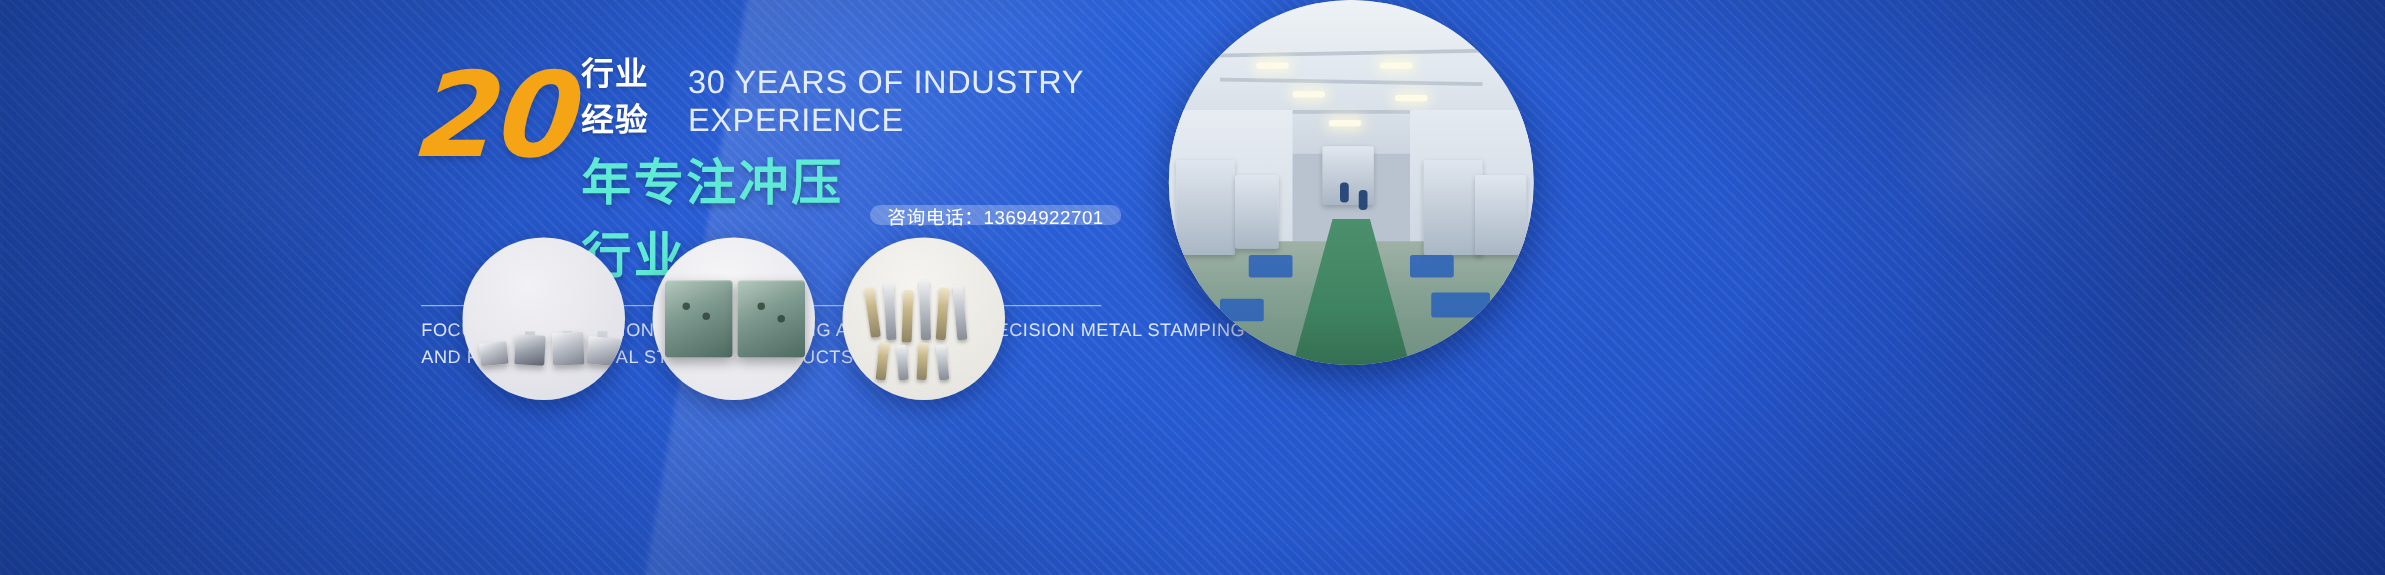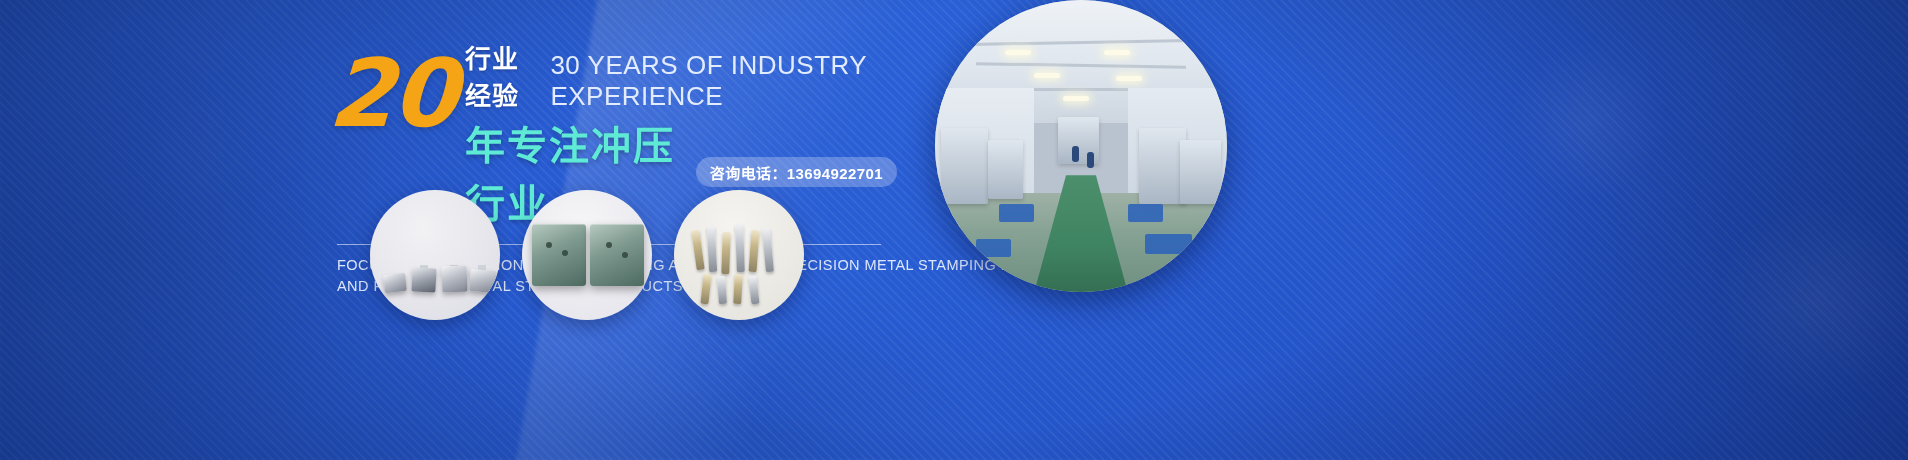--- a/index.html
+++ b/index.html
@@ -85,26 +85,25 @@
     font-weight:400;
   }
   .cn-big{
     font-size:40px;font-weight:700;color:#5eead4;letter-spacing:2px;
     display:inline-block;vertical-align:middle;
     text-shadow:0 2px 5px rgba(0,0,0,.28);
   }
   .phone-pill{
     display:inline-flex;align-items:center;justify-content:center;
     margin-left:14px;vertical-align:middle;
-    height:30px;padding:0 14px;
+    height:16px;padding:0 14px;
     border-radius:15px;
     background:rgba(255,255,255,.26);
     color:#ffffff;font-size:15px;letter-spacing:.4px;
     white-space:nowrap;
-    font-weight:bold;
   }
 
   .rule{
     width:544px;height:1px;margin-top:14px;
     background:rgba(255,255,255,.55);
   }
 
   .sub{
     margin-top:10px;
     color:#dce6fb;

